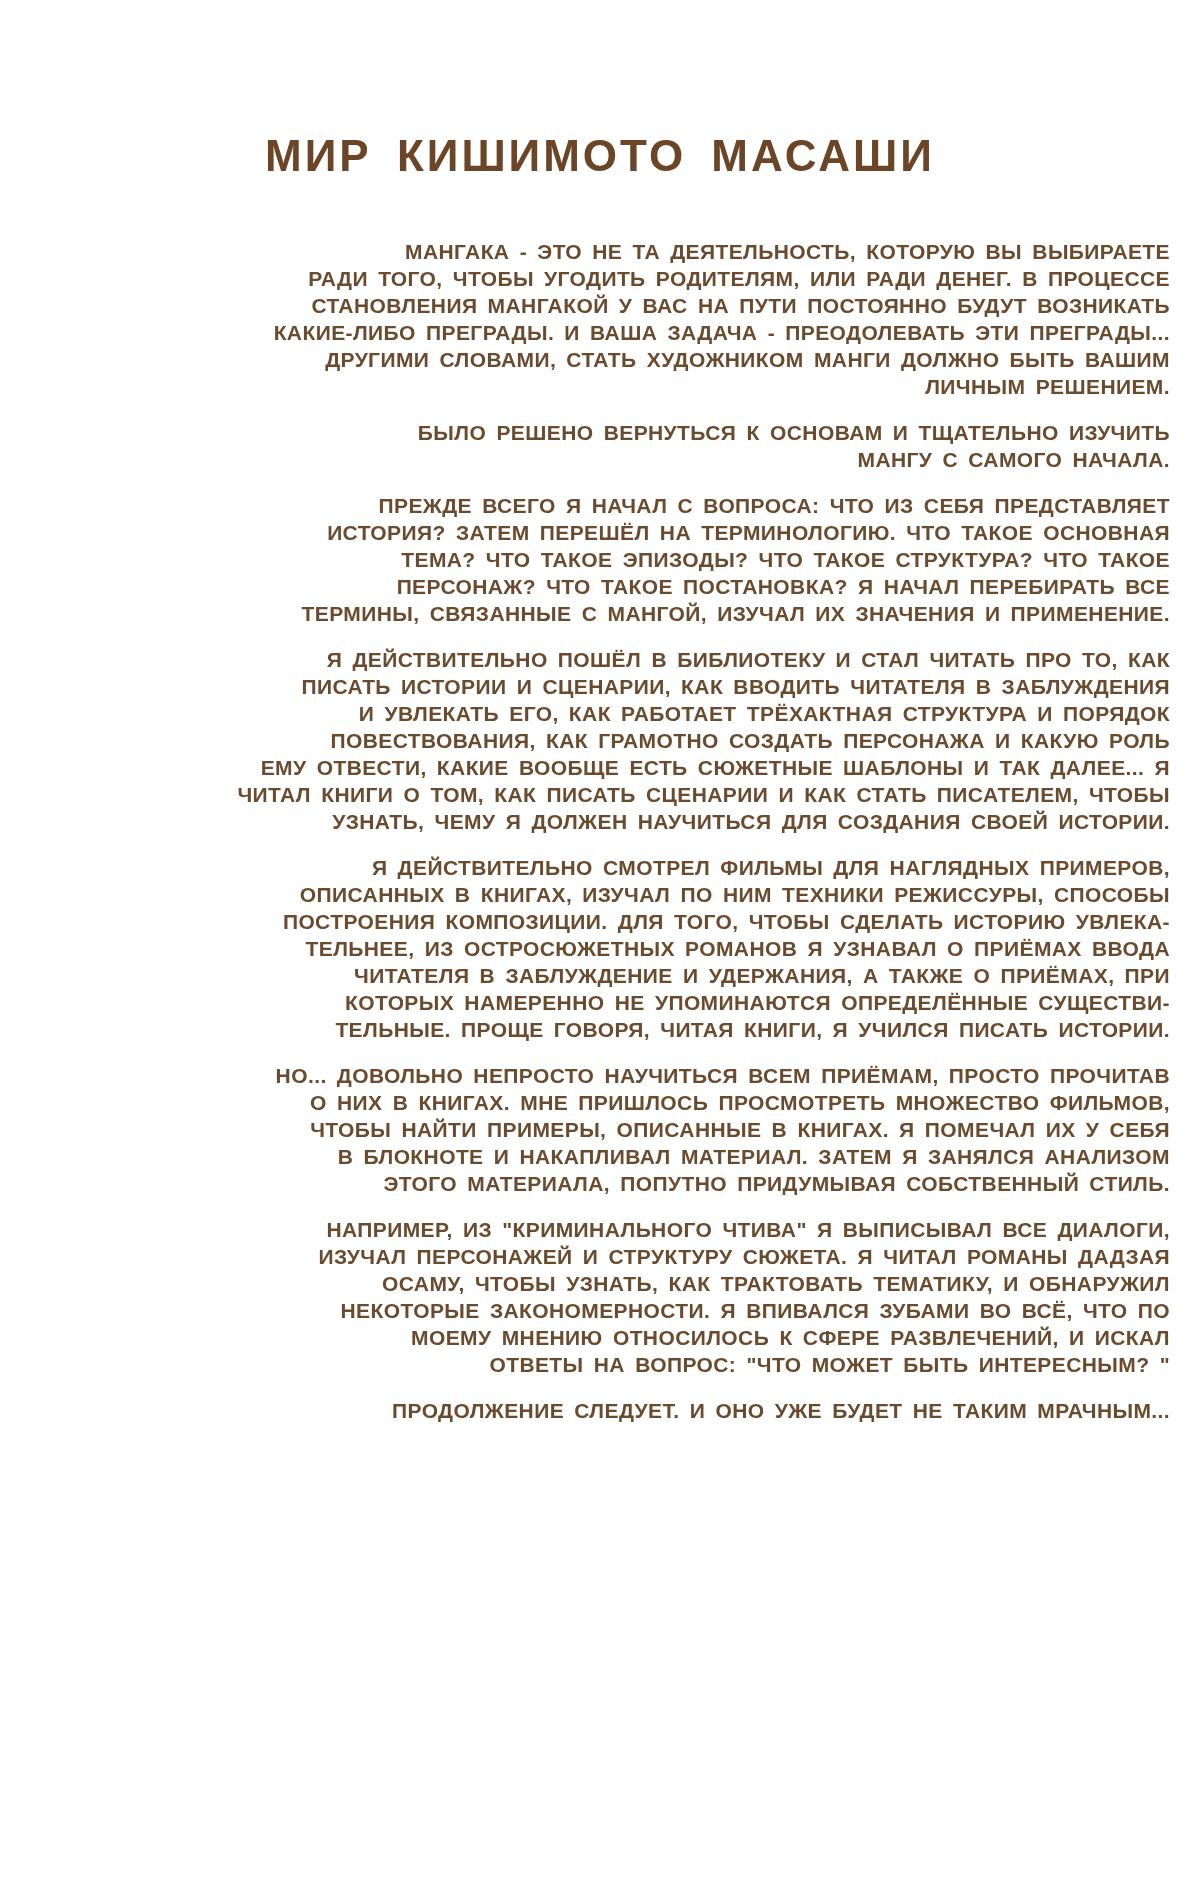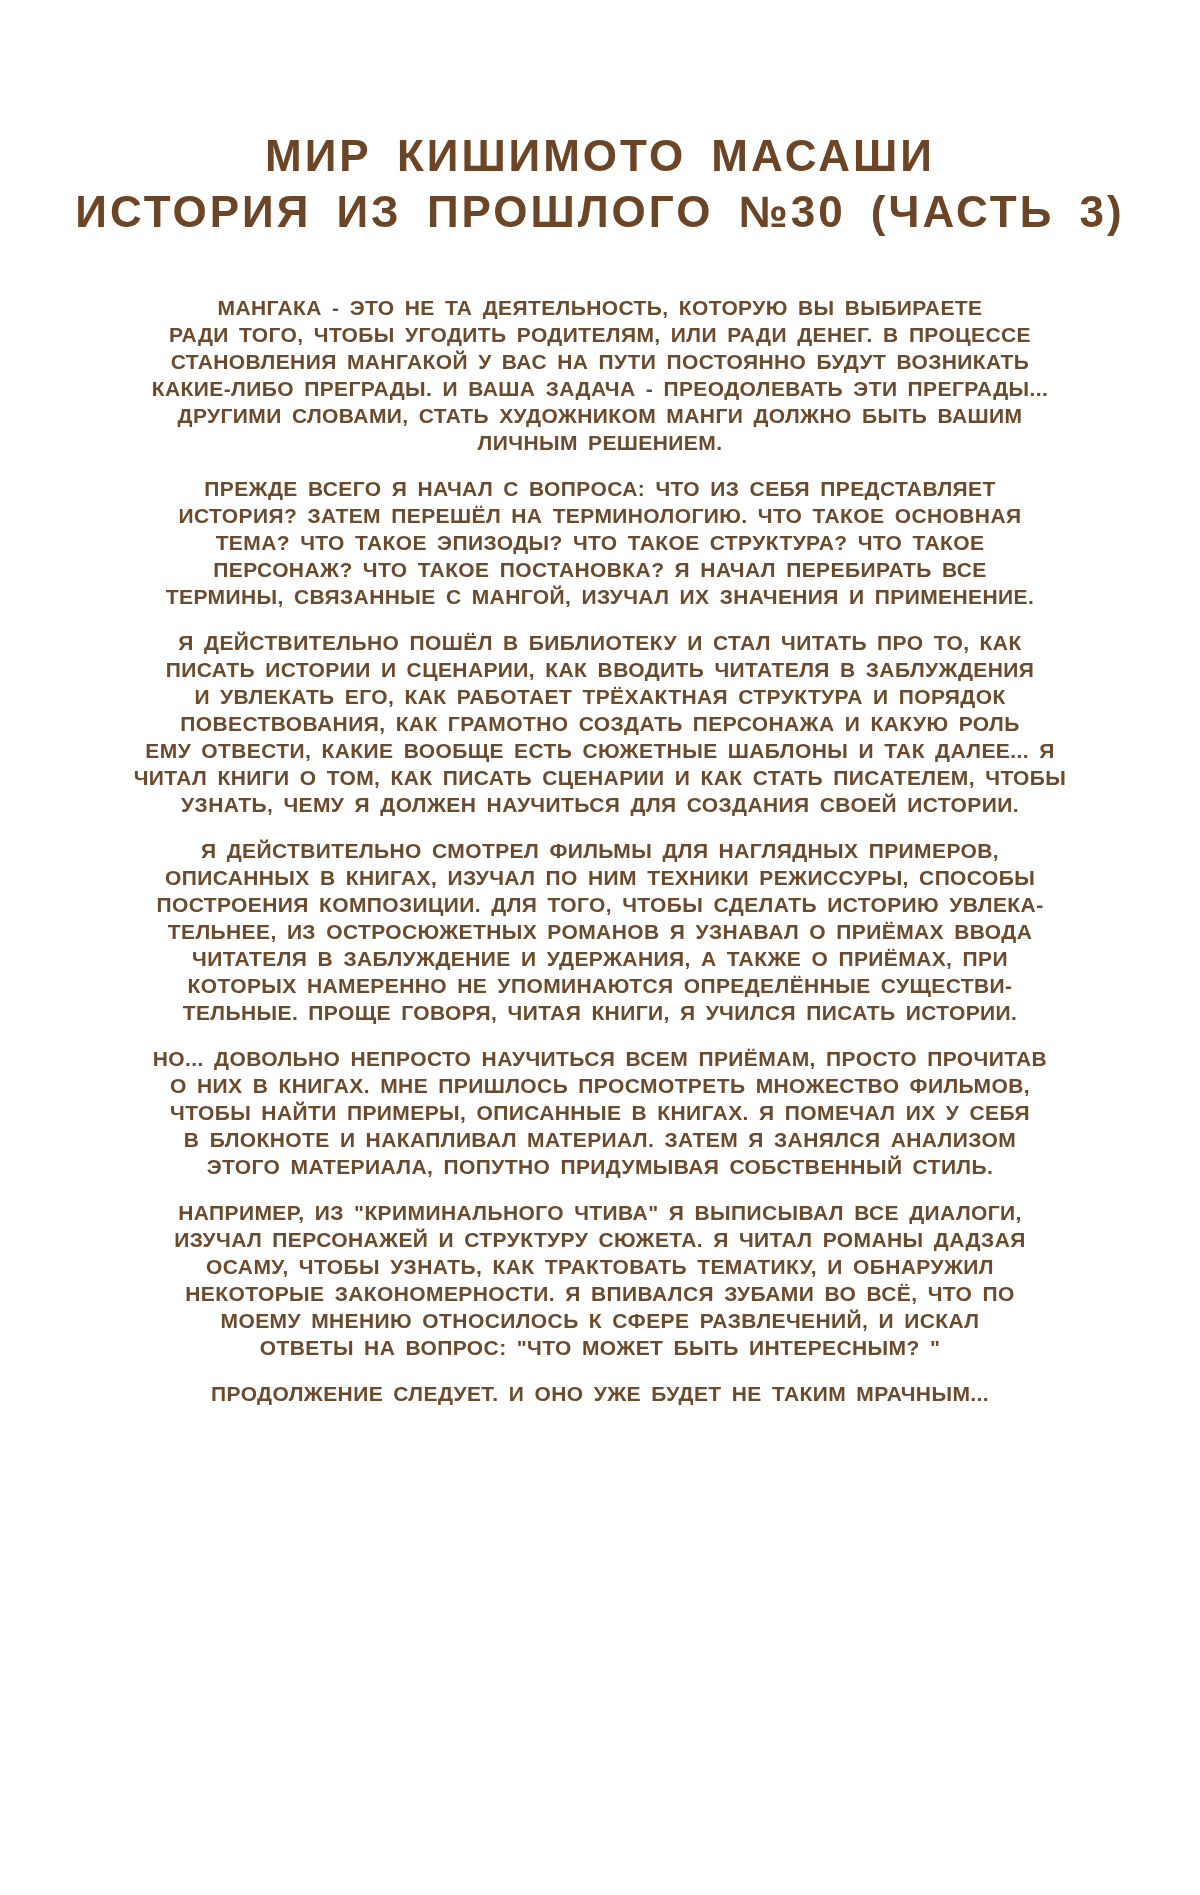--- a/index.html
+++ b/index.html
@@ -37,35 +37,38 @@
     max-width: 1140px;
   }
   .body-text p {
     margin: 0 0 19px 0;
     font-size: 21px;
     line-height: 27px;
     font-weight: bold;
     letter-spacing: 0.4px;
     word-spacing: 4px;
     white-space: pre-line;
+    text-align: right;
   }
 </style>
 </head>
 <body style="background: rgb(255, 255, 255); color: rgb(107, 75, 45);">
 
 <div class="page">
-  <h1 class="title" style="color: rgb(107, 69, 38);"><span>МИР КИШИМОТО МАСАШИ</span><br><span>ИСТОРИЯ ИЗ ПРОШЛОГО №30 (ЧАСТЬ 3)</span></h1>
+  <h1 class="title" style="color: rgb(107, 69, 38);"><span>МИР КИШИМОТО МАСАШИ</span><br></h1>
 
   <main class="body-text">
     <p>МАНГАКА - ЭТО НЕ ТА ДЕЯТЕЛЬНОСТЬ, КОТОРУЮ ВЫ ВЫБИРАЕТЕ
 РАДИ ТОГО, ЧТОБЫ УГОДИТЬ РОДИТЕЛЯМ, ИЛИ РАДИ ДЕНЕГ. В ПРОЦЕССЕ
 СТАНОВЛЕНИЯ МАНГАКОЙ У ВАС НА ПУТИ ПОСТОЯННО БУДУТ ВОЗНИКАТЬ
 КАКИЕ-ЛИБО ПРЕГРАДЫ. И ВАША ЗАДАЧА - ПРЕОДОЛЕВАТЬ ЭТИ ПРЕГРАДЫ...
 ДРУГИМИ СЛОВАМИ, СТАТЬ ХУДОЖНИКОМ МАНГИ ДОЛЖНО БЫТЬ ВАШИМ
 ЛИЧНЫМ РЕШЕНИЕМ.</p>
+    <p>БЫЛО РЕШЕНО ВЕРНУТЬСЯ К ОСНОВАМ И ТЩАТЕЛЬНО ИЗУЧИТЬ
+МАНГУ С САМОГО НАЧАЛА.</p>
     <p>ПРЕЖДЕ ВСЕГО Я НАЧАЛ С ВОПРОСА: ЧТО ИЗ СЕБЯ ПРЕДСТАВЛЯЕТ
 ИСТОРИЯ? ЗАТЕМ ПЕРЕШЁЛ НА ТЕРМИНОЛОГИЮ. ЧТО ТАКОЕ ОСНОВНАЯ
 ТЕМА? ЧТО ТАКОЕ ЭПИЗОДЫ? ЧТО ТАКОЕ СТРУКТУРА? ЧТО ТАКОЕ
 ПЕРСОНАЖ? ЧТО ТАКОЕ ПОСТАНОВКА? Я НАЧАЛ ПЕРЕБИРАТЬ ВСЕ
 ТЕРМИНЫ, СВЯЗАННЫЕ С МАНГОЙ, ИЗУЧАЛ ИХ ЗНАЧЕНИЯ И ПРИМЕНЕНИЕ.</p>
     <p>Я ДЕЙСТВИТЕЛЬНО ПОШЁЛ В БИБЛИОТЕКУ И СТАЛ ЧИТАТЬ ПРО ТО, КАК
 ПИСАТЬ ИСТОРИИ И СЦЕНАРИИ, КАК ВВОДИТЬ ЧИТАТЕЛЯ В ЗАБЛУЖДЕНИЯ
 И УВЛЕКАТЬ ЕГО, КАК РАБОТАЕТ ТРЁХАКТНАЯ СТРУКТУРА И ПОРЯДОК
 ПОВЕСТВОВАНИЯ, КАК ГРАМОТНО СОЗДАТЬ ПЕРСОНАЖА И КАКУЮ РОЛЬ
 ЕМУ ОТВЕСТИ, КАКИЕ ВООБЩЕ ЕСТЬ СЮЖЕТНЫЕ ШАБЛОНЫ И ТАК ДАЛЕЕ... Я

